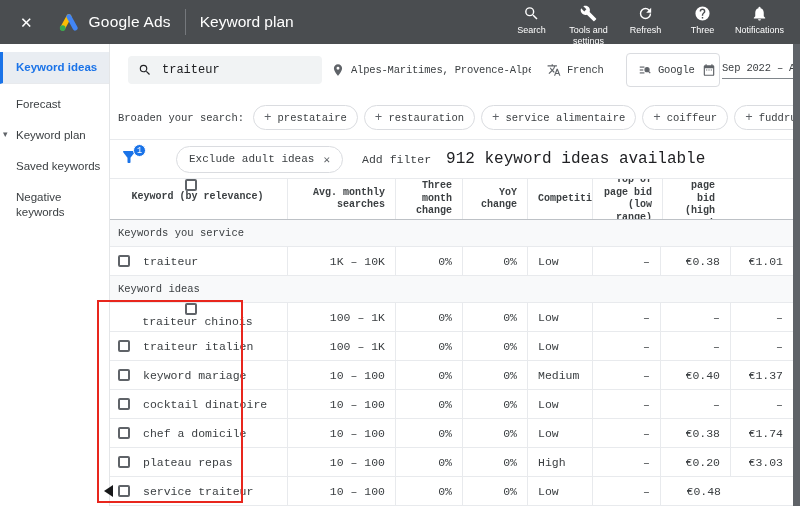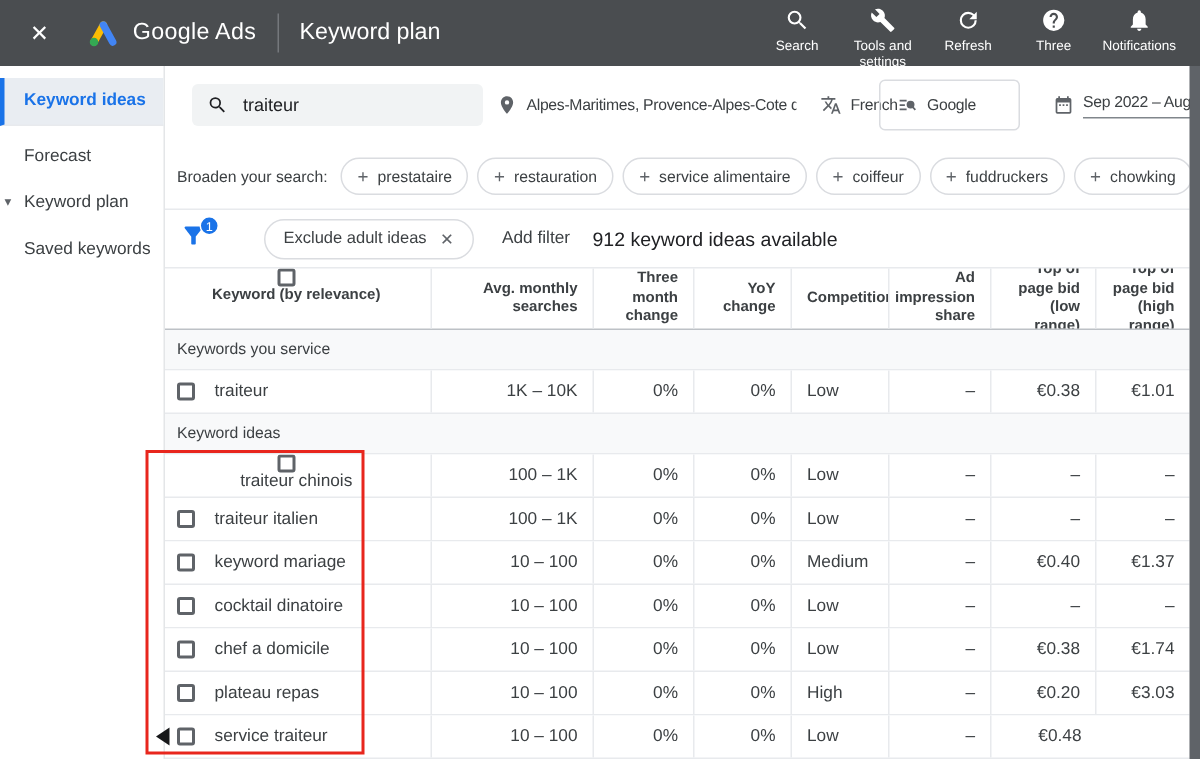--- a/index.html
+++ b/index.html
@@ -20,52 +20,52 @@
   .h-lbl { font-size:9px; margin-top:3px; text-align:center; line-height:1.2; color:#fff; }
 
   
   .sidebar { position:absolute; left:0; top:44px; width:110px; height:462px; background:#fff; border-right:1px solid #e4e6e8; padding-top:8px; z-index:2; }
   .nav-item { position:relative; font-size:11.5px; color:#3c4043; padding:8px 8px 8px 16px; cursor:pointer; line-height:1.3; }
   .nav-item.active { color:#1a73e8; background:#e9edf2; border-left:3px solid #1a73e8; padding-left:13px; font-weight:bold; border-bottom:1px solid #e8eaed; margin-bottom:5px; }
   .nav-item.sub {}
   .nav-arrow { position:absolute; left:3px; top:9px; font-size:9px; color:#5f6368; }
 
   
-  .content { position:absolute; left:110px; top:44px; width:683px; height:462px; background:#fff; }
+  .content { position:absolute; left:110px; top:44px; width:683px; height:462px; background:#fff;font-family:Liberation Mono, monospace; }
 
   
   .toolbar { position:absolute; left:0; top:0; width:683px; height:52px; }
   .search-box { position:absolute; left:18px; top:12px; width:194px; height:28px; background:#f1f3f4; border-radius:4px; display:flex; align-items:center; padding:0 10px; }
   .search-box svg { width:14px; height:14px; fill:#202124; flex:none; }
   .search-value { font-size:12px; color:#202124; margin-left:10px; }
   .tb-group { position:absolute; top:0; height:52px; display:flex; align-items:center; font-size:10.5px; color:#3c4043; letter-spacing:-.2px; white-space:nowrap; }
   .tb-group svg { flex:none; }
   .g-loc { left:221px; max-width:200px; overflow:hidden; }
   .g-lang { left:437px; }
-  .g-net { left:476px; top:9px; height:34px; width:94px; border:1px solid #dadce0; border-radius:4px; padding:0 11px; cursor:pointer; }
+  .g-net { left:516px; top:9px; height:34px; width:94px; border:1px solid #dadce0; border-radius:4px; padding:0 11px; cursor:pointer; }
   .g-date { left:592px; }
   .tb-ic { margin-right:6px; display:flex; align-items:center; }
   .tb-ic svg { width:14px; height:14px; fill:#5f6368; }
   .date-text { border-bottom:1px solid #80868b; padding-bottom:4px; }
 
   
   .broaden { position:absolute; left:0; top:52px; width:683px; height:44px; display:flex; align-items:center; padding-left:8px; border-bottom:1px solid #e8eaed; white-space:nowrap; overflow:hidden; }
   .broaden-label { font-size:10.5px; color:#3c4043; margin-right:9px; flex:none; }
   .chip { display:flex; align-items:center; border:1px solid #dadce0; border-radius:13px; height:25px; padding:0 10px; margin-right:6px; font-size:10.5px; color:#3c4043; cursor:pointer; flex:none; background:#fff; }
   .chip .plus { color:#5f6368; font-size:12.5px; margin-right:6px; }
 
   
   .filter-row { position:absolute; left:0; top:96px; width:683px; height:38px; display:flex; align-items:center; }
   .funnel-wrap { position:relative; margin-left:10px; width:22px; height:22px; cursor:pointer; }
   .funnel-wrap svg { width:18px; height:18px; fill:#1a73e8; }
   .badge { position:absolute; top:-4px; right:-4px; min-width:13px; height:13px; border-radius:7px; background:#1a73e8; color:#fff; font-size:8.5px; display:flex; align-items:center; justify-content:center; border:1.5px solid #fff; }
   .filter-chip { margin-left:34px; display:flex; align-items:center; border:1px solid #dadce0; border-radius:14px; height:27px; padding:0 12px; font-size:11px; color:#3c4043; cursor:pointer; }
   .filter-chip .x { margin-left:9px; font-size:11px; color:#5f6368; cursor:pointer; }
   .add-filter { margin-left:19px; font-size:11.5px; color:#3c4043; cursor:pointer; }
-  .summary { margin-left:15px; font-size:13px; color:#202124; }
+  .summary { margin-left:15px; font-size:16px; color:#202124; }
 
   
   .table { position:absolute; left:0; top:134px; width:683px; }
   .thead { display:flex; height:42px; border-top:1px solid #e8eaed; border-bottom:1px solid #bdc1c6; }
   .th { display:flex; align-items:center; padding:0 10px; font-size:10px; font-weight:bold; color:#3c4043; border-right:1px solid #e8eaed; overflow:hidden; line-height:1.25; cursor:pointer; }
   .th:last-child { border-right:none; }
   .th.ar { justify-content:flex-end; text-align:right; }
   .th.th-kw { padding-left:8px;flex-direction:column; }
   .th-txt {}
   .section-band { height:27px; background:#f8f9fa; display:flex; align-items:center; padding-left:8px; font-size:10.5px; color:#3c4043; border-bottom:1px solid #e8eaed; }
@@ -143,20 +143,21 @@
         </div>
       </div>
   </div>
 
   <div class="sidebar">
     <div id="sidebar-nav">
         <div class="nav-item active"><span>Keyword ideas</span></div>
         <div class="nav-item"><span>Forecast</span></div>
         <div class="nav-item"><span class="nav-arrow">▾</span><span>Keyword plan</span></div>
         <div class="nav-item sub"><span>Saved keywords</span></div>
+        <div class="nav-item sub"><span>Negative keywords</span></div>
       </div>
   </div>
 
   <div class="content">
 
     <div class="toolbar">
       <div class="search-box">
         <svg viewBox="0 0 24 24">
             <path d="M15.5 14h-.79l-.28-.27A6.47 6.47 0 0 0 16 9.5 6.5 6.5 0 1 0 9.5 16c1.61 0 3.09-.59 4.23-1.57l.27.28v.79l5 4.99L20.49 19l-4.99-5zm-6 0A4.5 4.5 0 1 1 9.5 5a4.5 4.5 0 0 1 0 9z"></path>
           </svg>
@@ -260,23 +261,20 @@
           </div>
           <div class="th ar" style="width: 67px;">
             <span class="th-txt">Three month change</span>
           </div>
           <div class="th ar" style="width: 65px;">
             <span class="th-txt">YoY change</span>
           </div>
           <div class="th al" style="width: 65px;">
             <span class="th-txt">Competition</span>
           </div>
-          <div class="th ar" style="width: 68px;">
-            <span class="th-txt">Ad impression share</span>
-          </div>
           <div class="th ar" style="width: 70px;">
             <span class="th-txt">Top of page bid (low range)</span>
           </div>
           <div class="th ar" style="width: 62px;">
             <span class="th-txt">Top of page bid (high range)</span>
           </div>
         </div>
       <div id="tbody">
           <div class="section-band">
             <span>Keywords you service</span>

